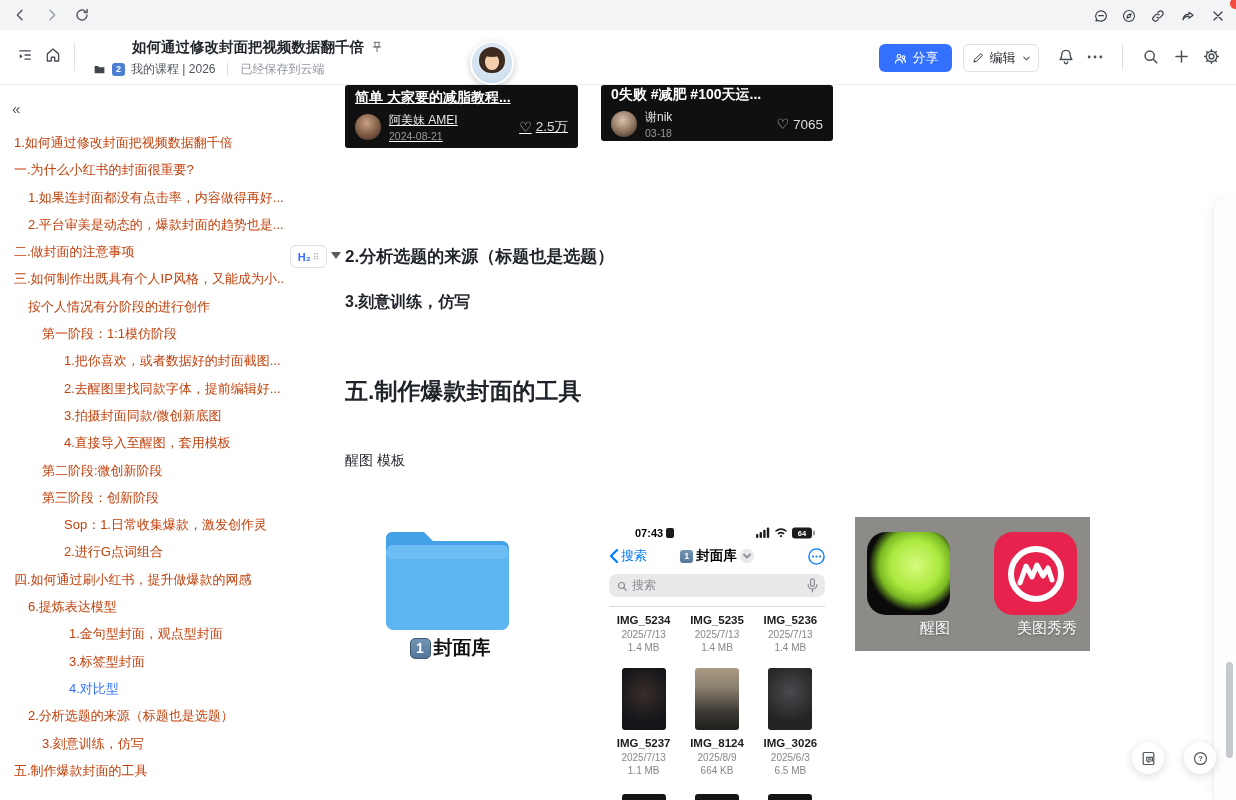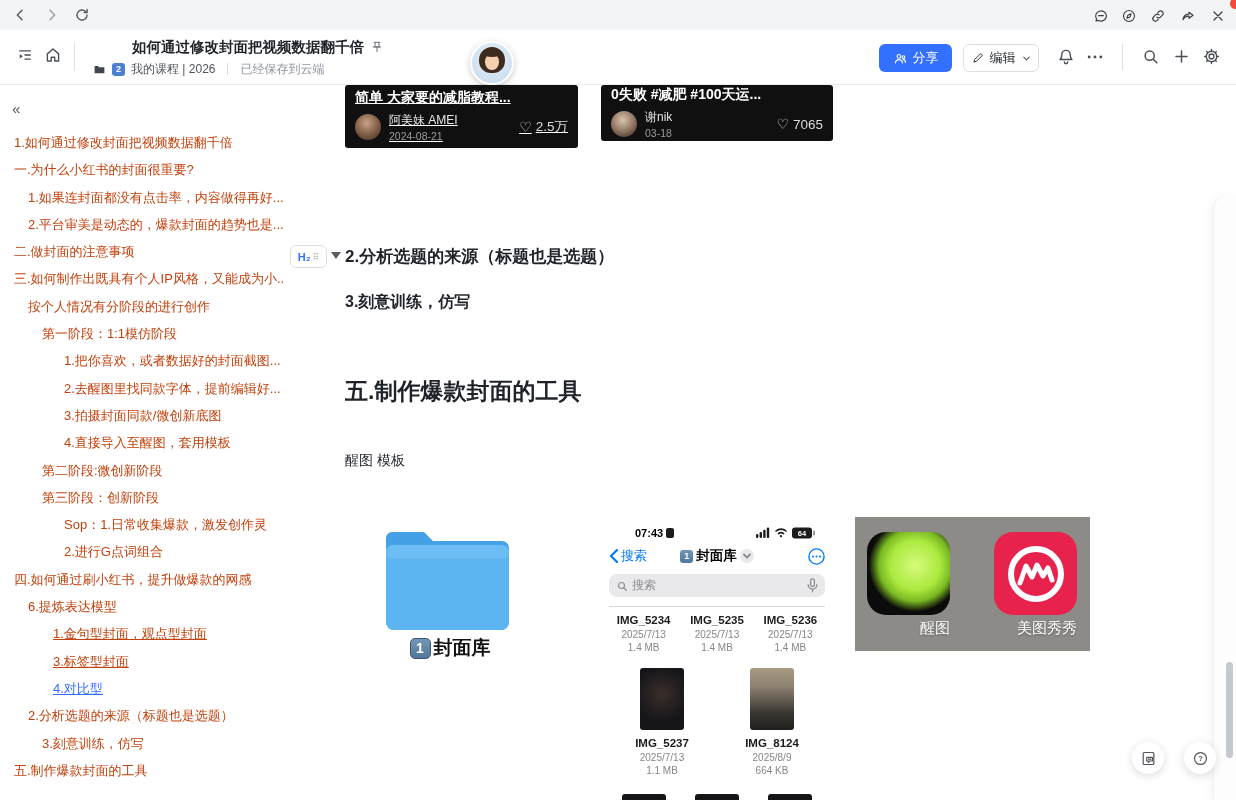--- a/index.html
+++ b/index.html
@@ -41,21 +41,21 @@
   #edit-btn { left:963px; top:14px; width:76px; background:#fff; color:#1f2329; border:1px solid #dee0e3; }
 
   
   #sidebar { left:0; top:85px; width:285px; height:715px; background:#fff; overflow:hidden; }
   #collapse-btn { position:absolute; left:12px; top:16px; font-size:15px; color:#50555c; cursor:pointer; line-height:1; }
   #outline { position:absolute; left:0; top:44px; width:285px; }
   .side-item { height:27.3px; line-height:27.3px; font-size:13px; color:#c2410c; white-space:nowrap;
     overflow:hidden; cursor:pointer; }
   .side-item.active { color:#3370ff; }
   .lvl0{padding-left:14px;} .lvl1{padding-left:28px;} .lvl2{padding-left:42px;}
-  .lvl3{padding-left:53px;text-decoration:underline;} .lvl4{padding-left:64px;}
+  .lvl3{padding-left:69px;} .lvl4{padding-left:64px;}
 
   
   .video-card { background:#101010; border-radius:3px; overflow:hidden; color:#fff; }
   #card1 { left:345px; top:85px; width:233px; height:63px; padding:4px 10px 6px;text-decoration:underline; }
   #card2 { left:601px; top:85px; width:232px; height:56px; padding:1px 10px 6px; }
   .vc-title { font-size:14px; font-weight:bold; white-space:nowrap; overflow:hidden; }
   .vc-meta { display:flex; align-items:center; margin-top:5px; }
   .vc-avatar { width:26px; height:26px; border-radius:50%; flex:0 0 auto; }
   #card1 .vc-avatar { background:radial-gradient(circle at 45% 35%, #caa184 0%, #7c5a43 55%, #3a2b22 100%); }
   #card2 .vc-avatar { background:radial-gradient(circle at 45% 35%, #d9c3ad 0%, #8a705c 55%, #241d18 100%); }
@@ -458,20 +458,26 @@
           <div class="f-name">IMG_5237</div>
           <div class="f-date">2025/7/13</div>
           <div class="f-size">1.1 MB</div>
         </div>
         <div class="file-item">
           <div class="thumb t1"></div>
           <div class="f-name">IMG_8124</div>
           <div class="f-date">2025/8/9</div>
           <div class="f-size">664 KB</div>
         </div>
+        <div class="file-item">
+          <div class="thumb t2"></div>
+          <div class="f-name">IMG_3026</div>
+          <div class="f-date">2025/6/3</div>
+          <div class="f-size">6.5 MB</div>
+        </div>
       </div>
       <div class="file-row partial">
         <div class="file-item">
           <div class="thumb"></div>
         </div>
         <div class="file-item">
           <div class="thumb"></div>
         </div>
         <div class="file-item">
           <div class="thumb"></div>

